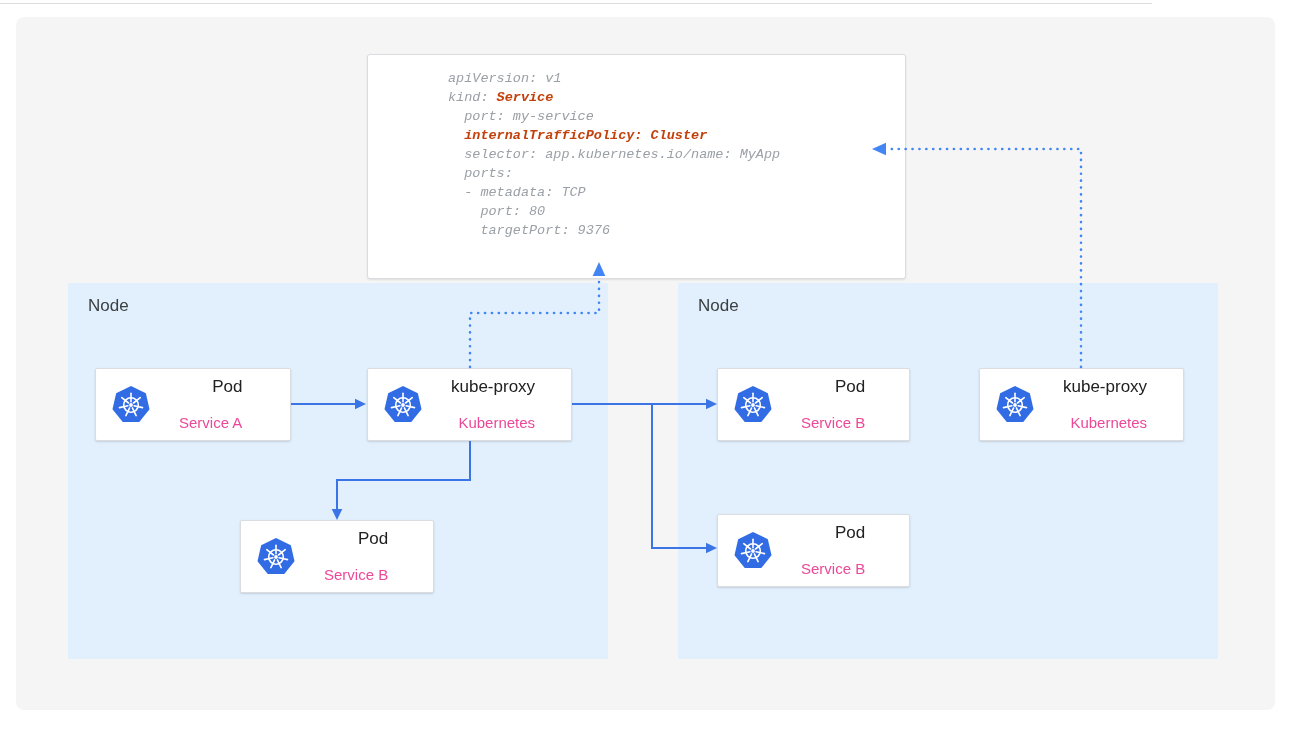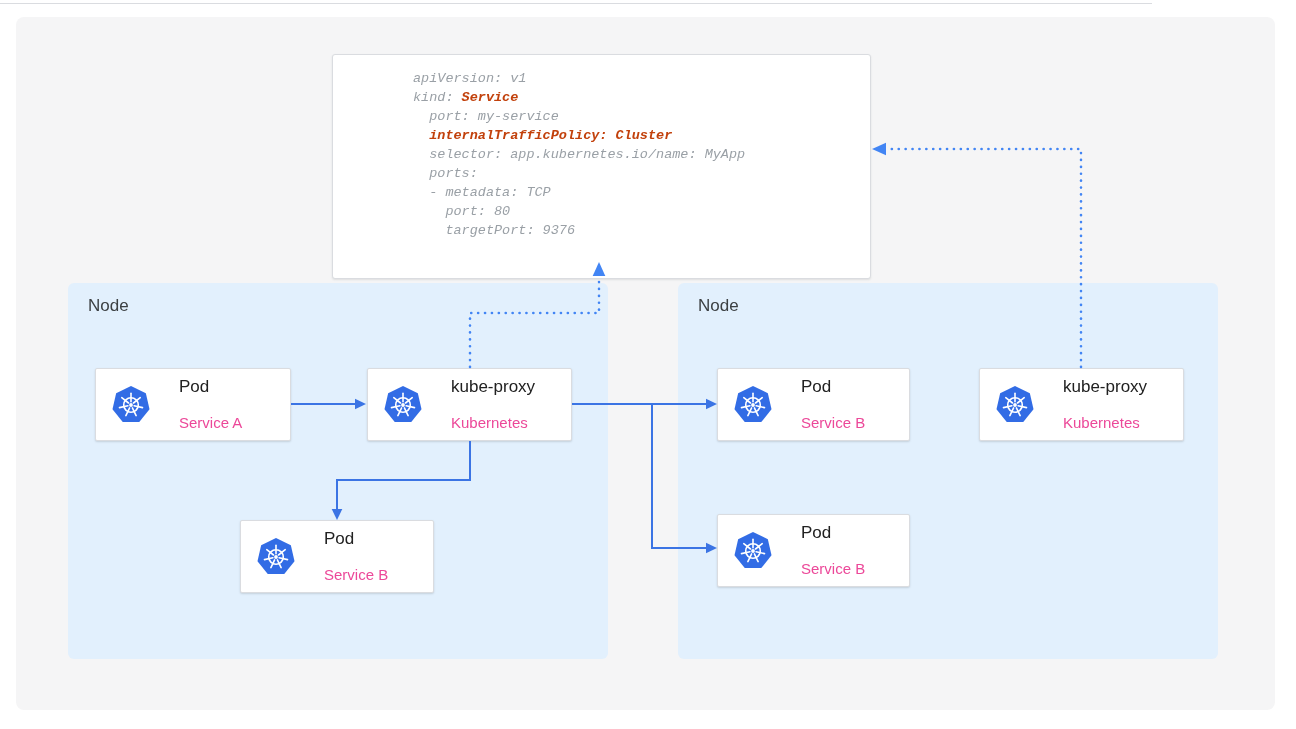--- a/index.html
+++ b/index.html
@@ -18,53 +18,54 @@
   .canvas {
     position: absolute; left: 16px; top: 17px;
     width: 1259px; height: 693px;
     background: #f5f5f6;
     border-radius: 8px;
   }
   .node-box {
     position: absolute;
     width: 540px; height: 376px;
     background: #e2f0fd;
-    border-radius: 6px;
+    border-radius: 1px;
     z-index: 1;
   }
   .node-box.left  { left: 68px;  top: 283px; }
   .node-box.right { left: 678px; top: 283px; }
   .node-label {
     position: absolute; left: 20px; top: 13px;
     font-size: 17px; color: #3c4043;
   }
   .card {
     position: absolute;
     height: 73px;
     background: #ffffff;
     border: 1px solid #dadce0;
     border-radius: 2px;
     box-shadow: 0 1px 2px rgba(60,64,67,0.18);
     display: flex; align-items: center;
     z-index: 2;
+    text-align: right;
   }
   .card .logo { margin-left: 15px; width: 40px; height: 40px; flex: 0 0 40px; }
   .card .text-col { margin-left: 28px; display: flex; flex-direction: column; }
   .card .title { font-size: 17px; color: #212121; line-height: 22px; }
   .card .subtitle { font-size: 15px; color: #ec4899; line-height: 20px; margin-top: 15px; }
 
   .card--pod-a            { left: 95px;  top: 368px; width: 196px; }
   .card--kube-proxy-left  { left: 367px; top: 368px; width: 205px; }
   .card--pod-b-left       { left: 240px; top: 520px; width: 194px; }
   .card--pod-b-right-top  { left: 717px; top: 368px; width: 193px; }
   .card--pod-b-right-bot  { left: 717px; top: 514px; width: 193px; }
   .card--kube-proxy-right { left: 979px; top: 368px; width: 205px; }
 
   .yaml-panel {
-    position: absolute; left: 316px; top: 37px;
+    position: absolute; left: 351px; top: 37px;
     width: 539px; height: 225px;
     background: #ffffff;
     border: 1px solid #dadce0;
     border-radius: 3px;
     box-shadow: 0 1px 2px rgba(60,64,67,0.12);
     z-index: 2;
     padding: 14px 0 0 80px;
   }
   .yaml-line {
     font-family: "Liberation Mono", "DejaVu Sans Mono", monospace;

